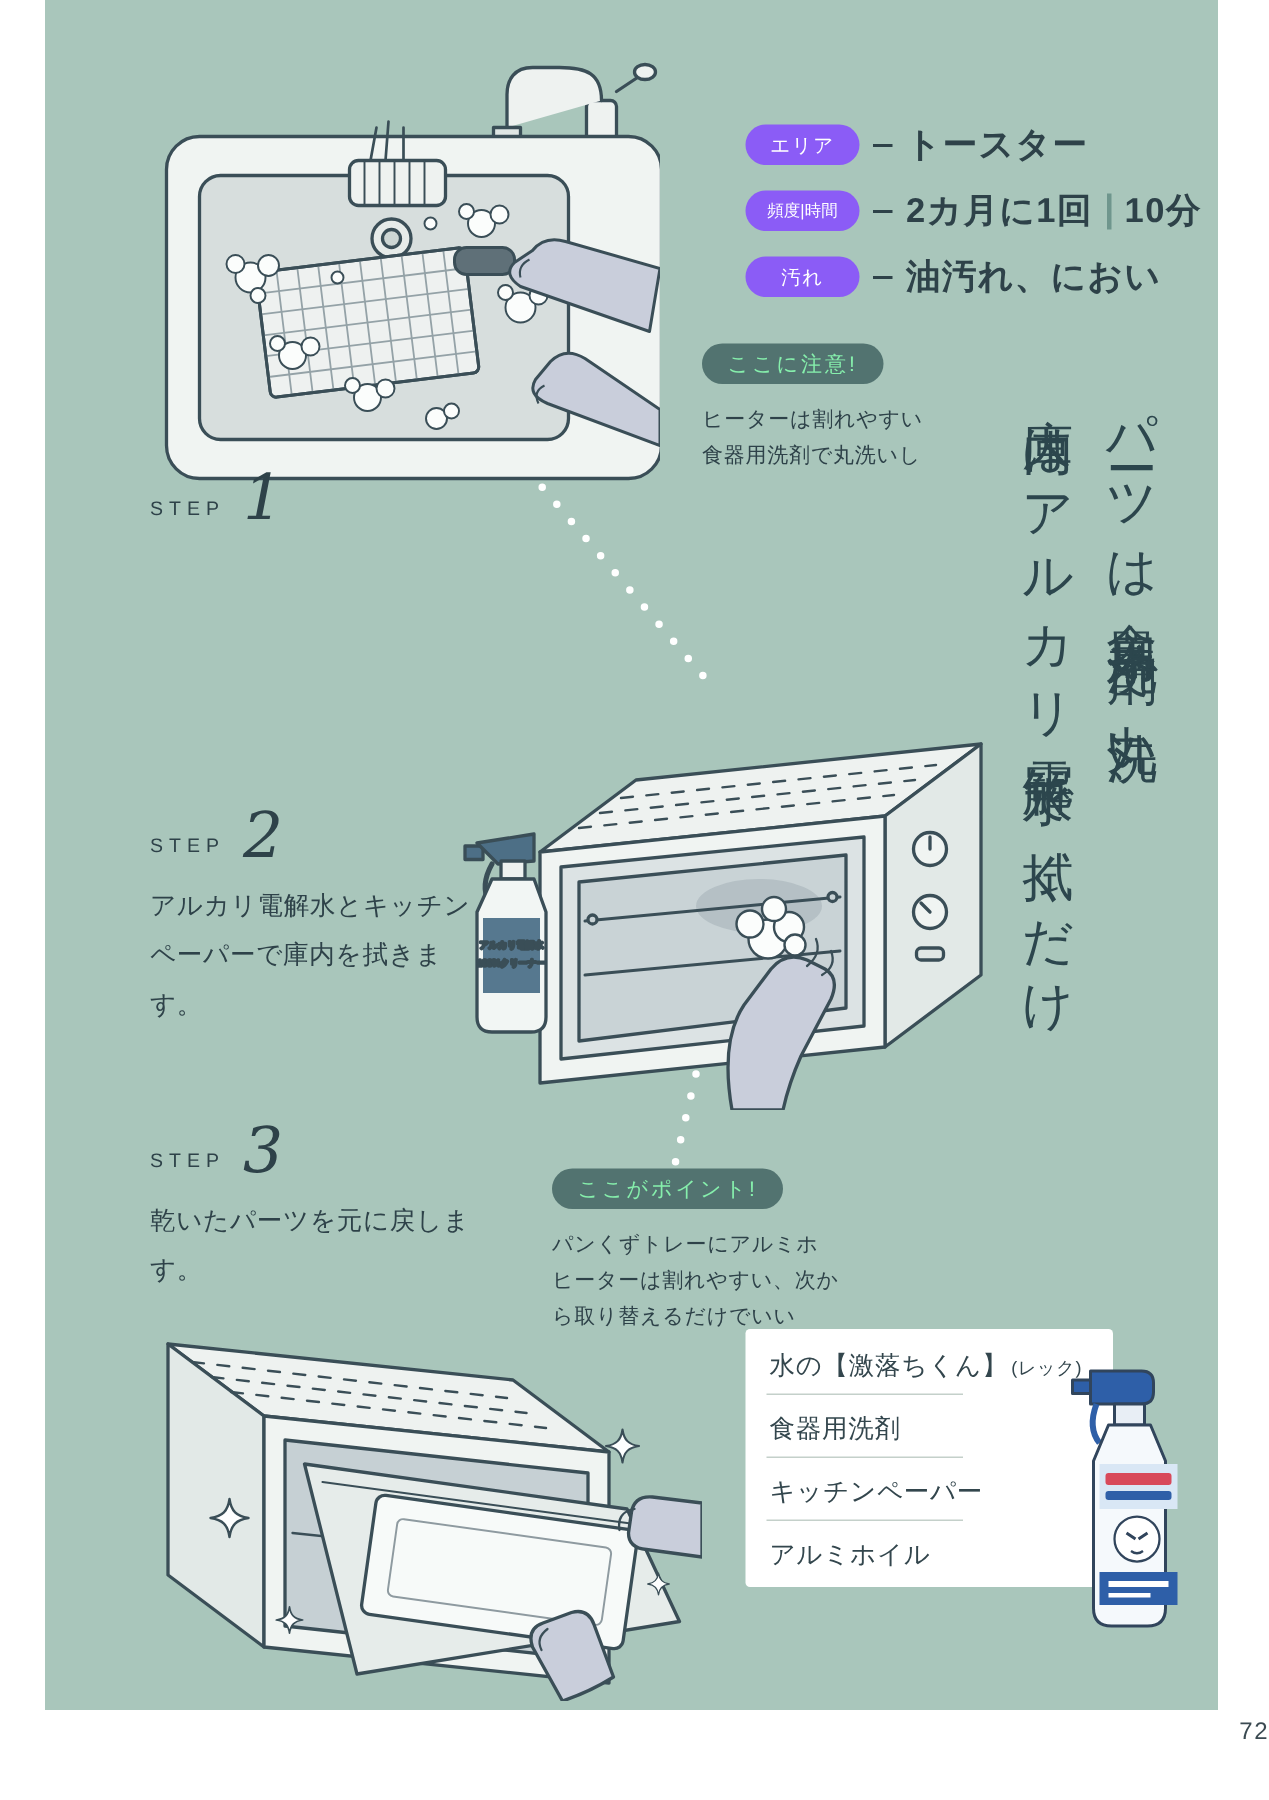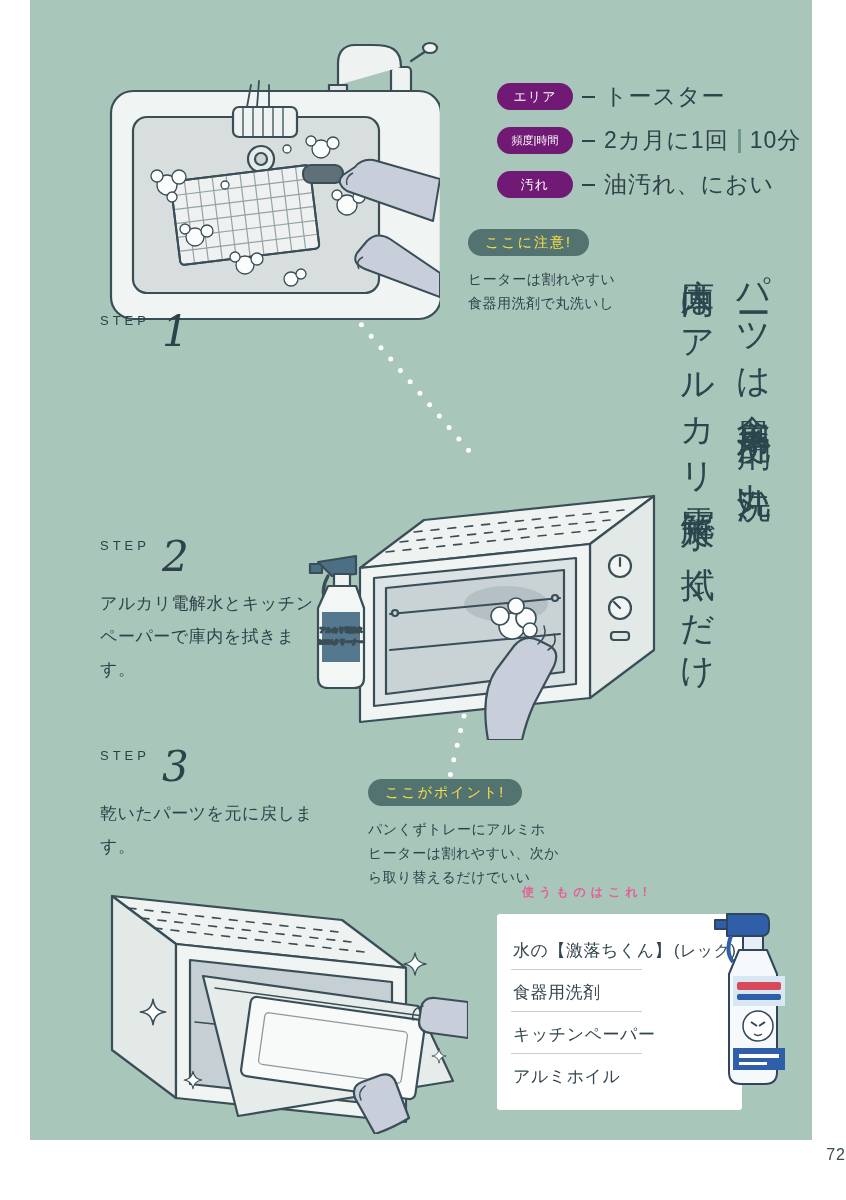--- a/index.html
+++ b/index.html
@@ -9,61 +9,61 @@
   .illus{position:absolute}
   .sink{left:65px;top:33px}
   .toaster1{left:268px;top:472px}
   .toaster2{left:53px;top:872px}
   .bottle{left:683px;top:896px}
   .dots{position:absolute;left:0;top:0;width:782px;height:1140px;pointer-events:none}
 
   
   .info-rows{position:absolute;left:467px;top:82px;display:flex;flex-direction:column;gap:15px}
   .info-row{display:flex;align-items:center;height:29px}
-  .pill{width:76px;height:27px;border-radius:14px;background:#701a75;color:#fff;font-size:13px;
+  .pill{width:76px;height:27px;border-radius:14px;background:#8b5cf6;color:#fff;font-size:13px;
         display:flex;align-items:center;justify-content:center;letter-spacing:1px;flex:none}
   .pill.small{font-size:11px;letter-spacing:0}
   .dash{width:13px;height:2px;background:#2e4249;margin:0 9px;flex:none}
-  .val{font-size:23px;color:#2e4249;font-weight:400;letter-spacing:1px;white-space:nowrap}
+  .val{font-size:23px;color:#2e4249;font-weight:700;letter-spacing:1px;white-space:nowrap}
   .vdiv{width:3px;height:24px;background:#6f968d;margin:0 9px;flex:none}
 
   
   .note-block{position:absolute}
   .caution{left:438px;top:229px}
   .point{left:338px;top:779px}
-  .dark-pill{height:27px;padding:0 17px;border-radius:14px;background:#527370;color:#fde047;font-size:14px;
+  .dark-pill{height:27px;padding:0 17px;border-radius:14px;background:#527370;color:#86efac;font-size:14px;
              letter-spacing:2px;display:inline-flex;align-items:center}
   .note-text{margin-top:11px;font-size:14px;line-height:1.72;color:#2e4249;letter-spacing:.5px}
   .preline{white-space:pre-line}
 
   
   .headline-col{position:absolute;top:252px;writing-mode:vertical-rl;text-orientation:mixed;
                 font-size:34px;letter-spacing:5px;color:#2c464d;font-weight:500}
   .headline-right{left:701px}
   .headline-left{left:645px}
 
   
   .step{position:absolute;width:242px}
   .step1{left:70px;top:313px}
   .step2{left:70px;top:538px}
   .step3{left:70px;top:748px}
-  .step-head{display:flex;gap:12px;color:#2e4249}
+  .step-head{display:flex;align-items:flex-end;gap:12px;color:#2e4249}
   .step-label{font-size:13px;letter-spacing:4px;padding-bottom:5px}
   .step-num{font-size:42px;line-height:.9;font-weight:300;font-style:italic;font-family:"DejaVu Serif","Liberation Serif",serif}
   .step-text{margin-top:11px;font-size:17px;line-height:1.95;color:#2e4249;letter-spacing:.5px}
 
   
   .items-heading{position:absolute;left:492px;top:884px;font-size:12px;font-weight:bold;
                  letter-spacing:5px;color:#e55f96}
-  .items-box{position:absolute;left:467px;top:914px;width:245px;background:#fff;border-radius:3px;padding:14px 0}
+  .items-box{position:absolute;left:467px;top:886px;width:245px;background:#fff;border-radius:3px;padding:2px 0}
   .item-row{position:relative;height:42px;display:flex;align-items:baseline;padding:11px 0 0 16px;
             font-size:17px;color:#33464d;letter-spacing:.5px}
   .item-row::after{content:"";position:absolute;left:14px;right:100px;bottom:0;height:1px;background:#c4d0ca}
   .item-row:last-child::after{display:none}
-  .item-note{font-size:16px;margin-left:2px}
+  .item-note{font-size:12px;margin-left:2px}
 
   .page-num{position:absolute;left:0;top:1146px;width:846px;text-align:right;font-size:16px;color:#3b4a52;letter-spacing:1px}
 </style>
 </head>
 <body>
 
 <div class="page">
   <div class="canvas">
 
     <svg class="dots" width="782" height="1140" viewBox="0 0 782 1140">

